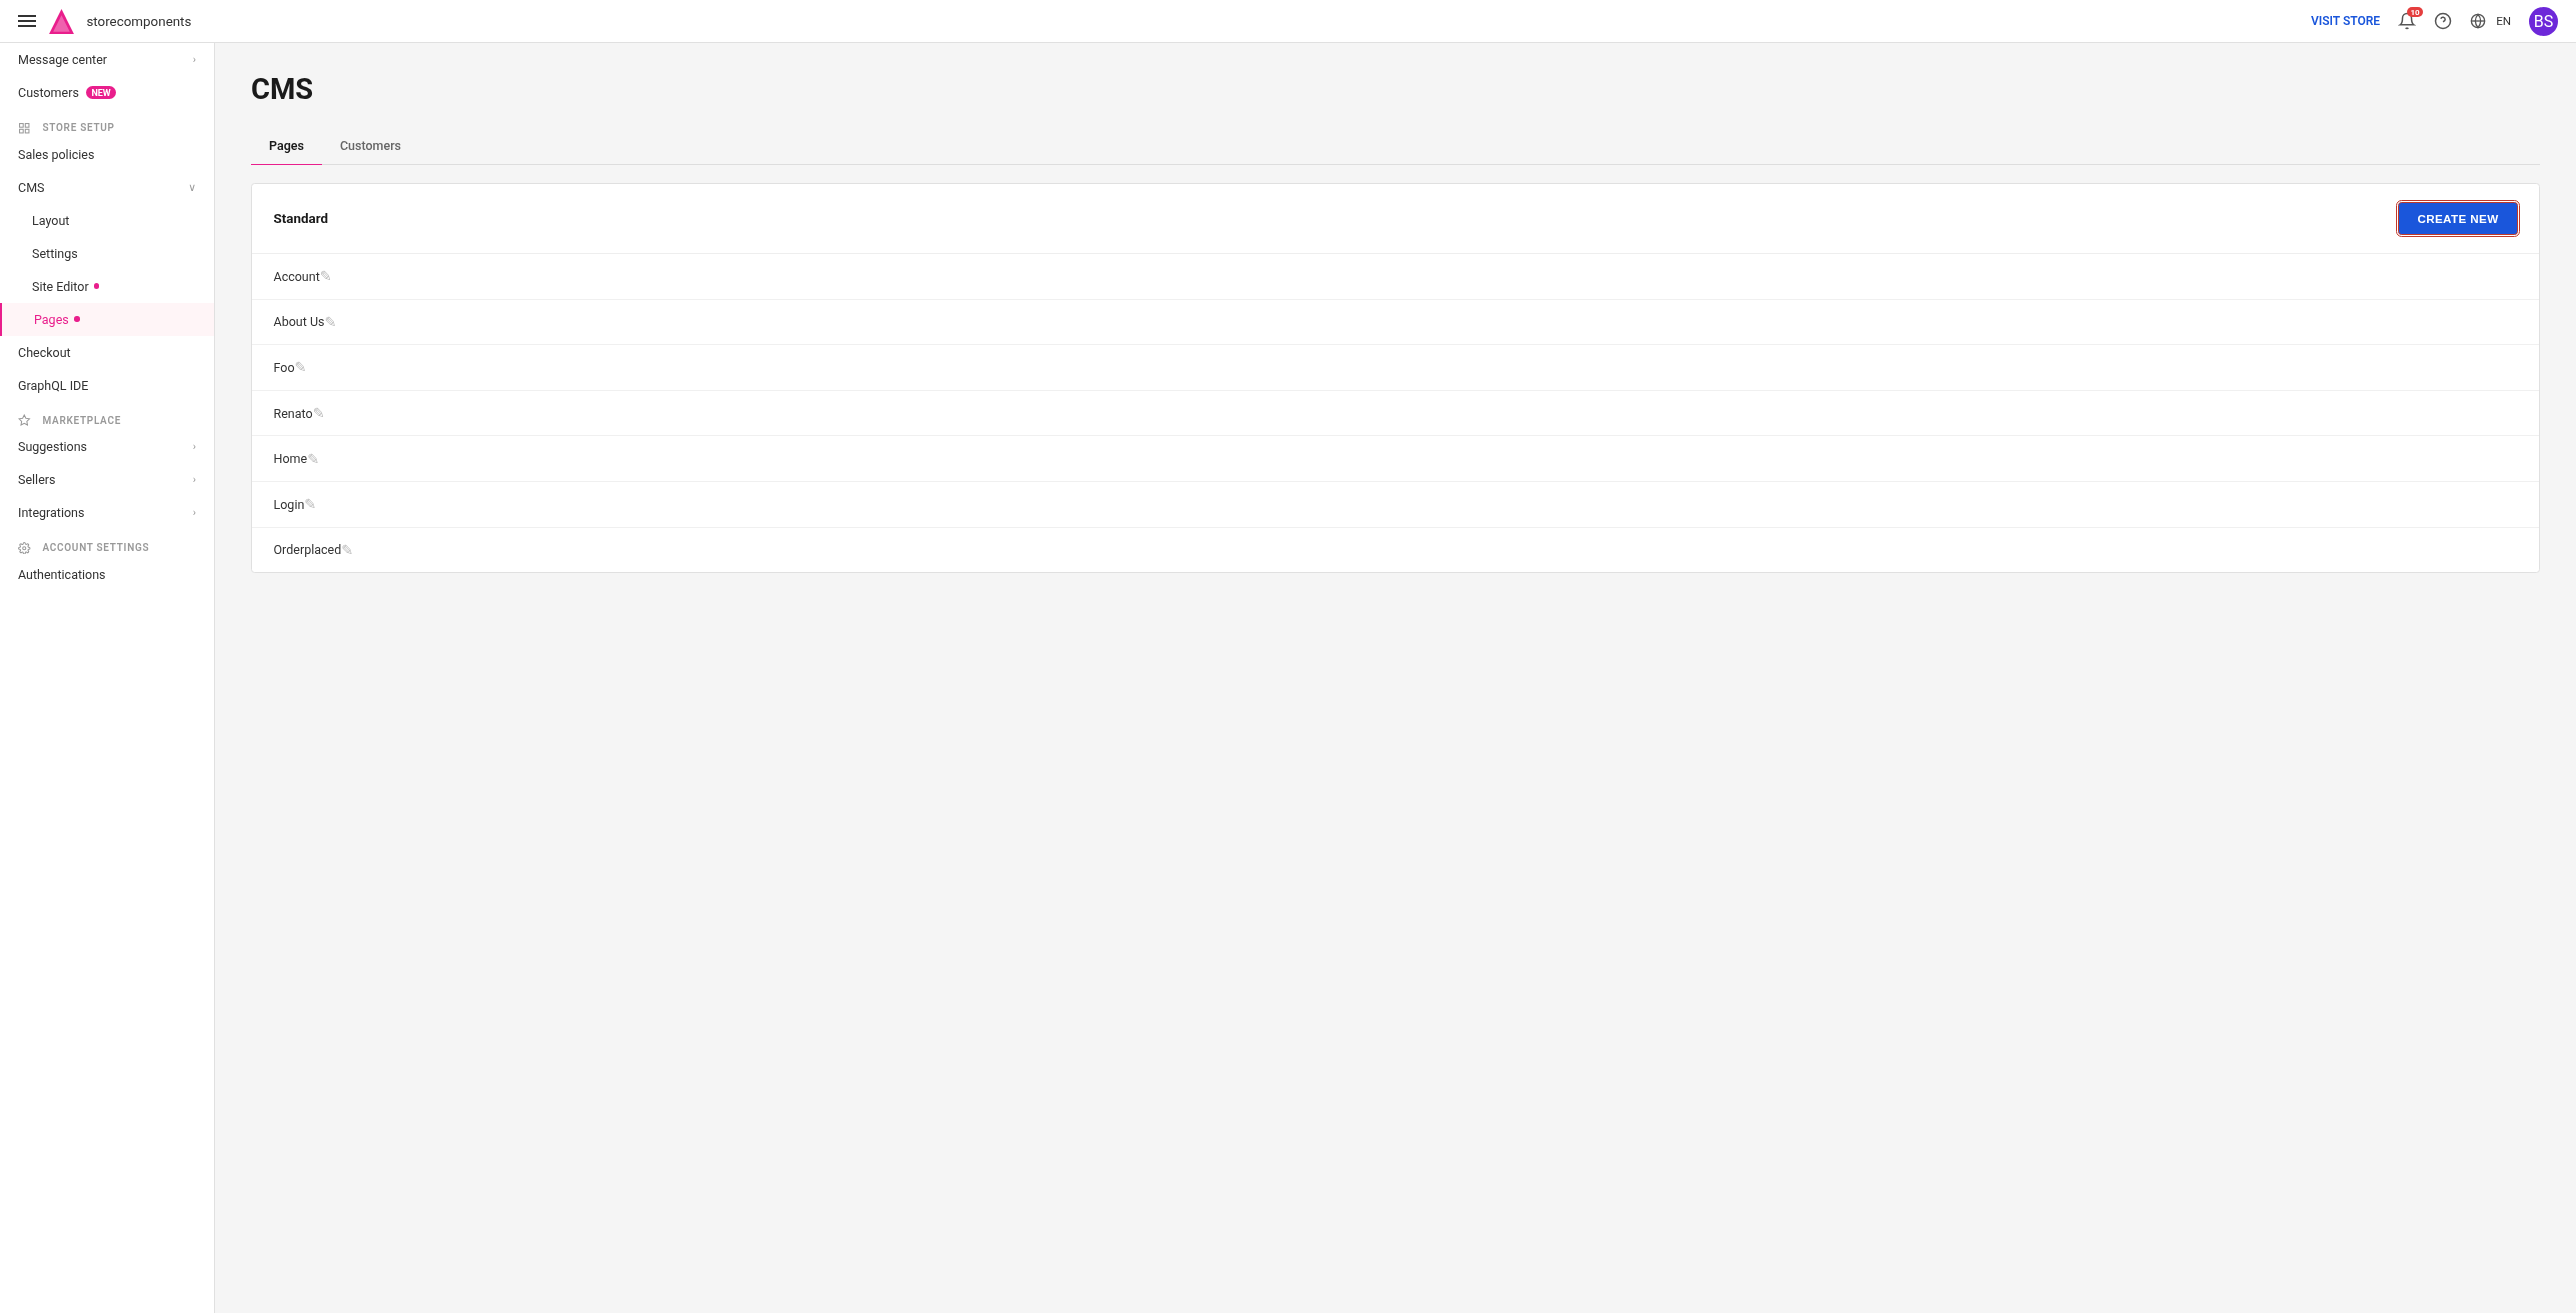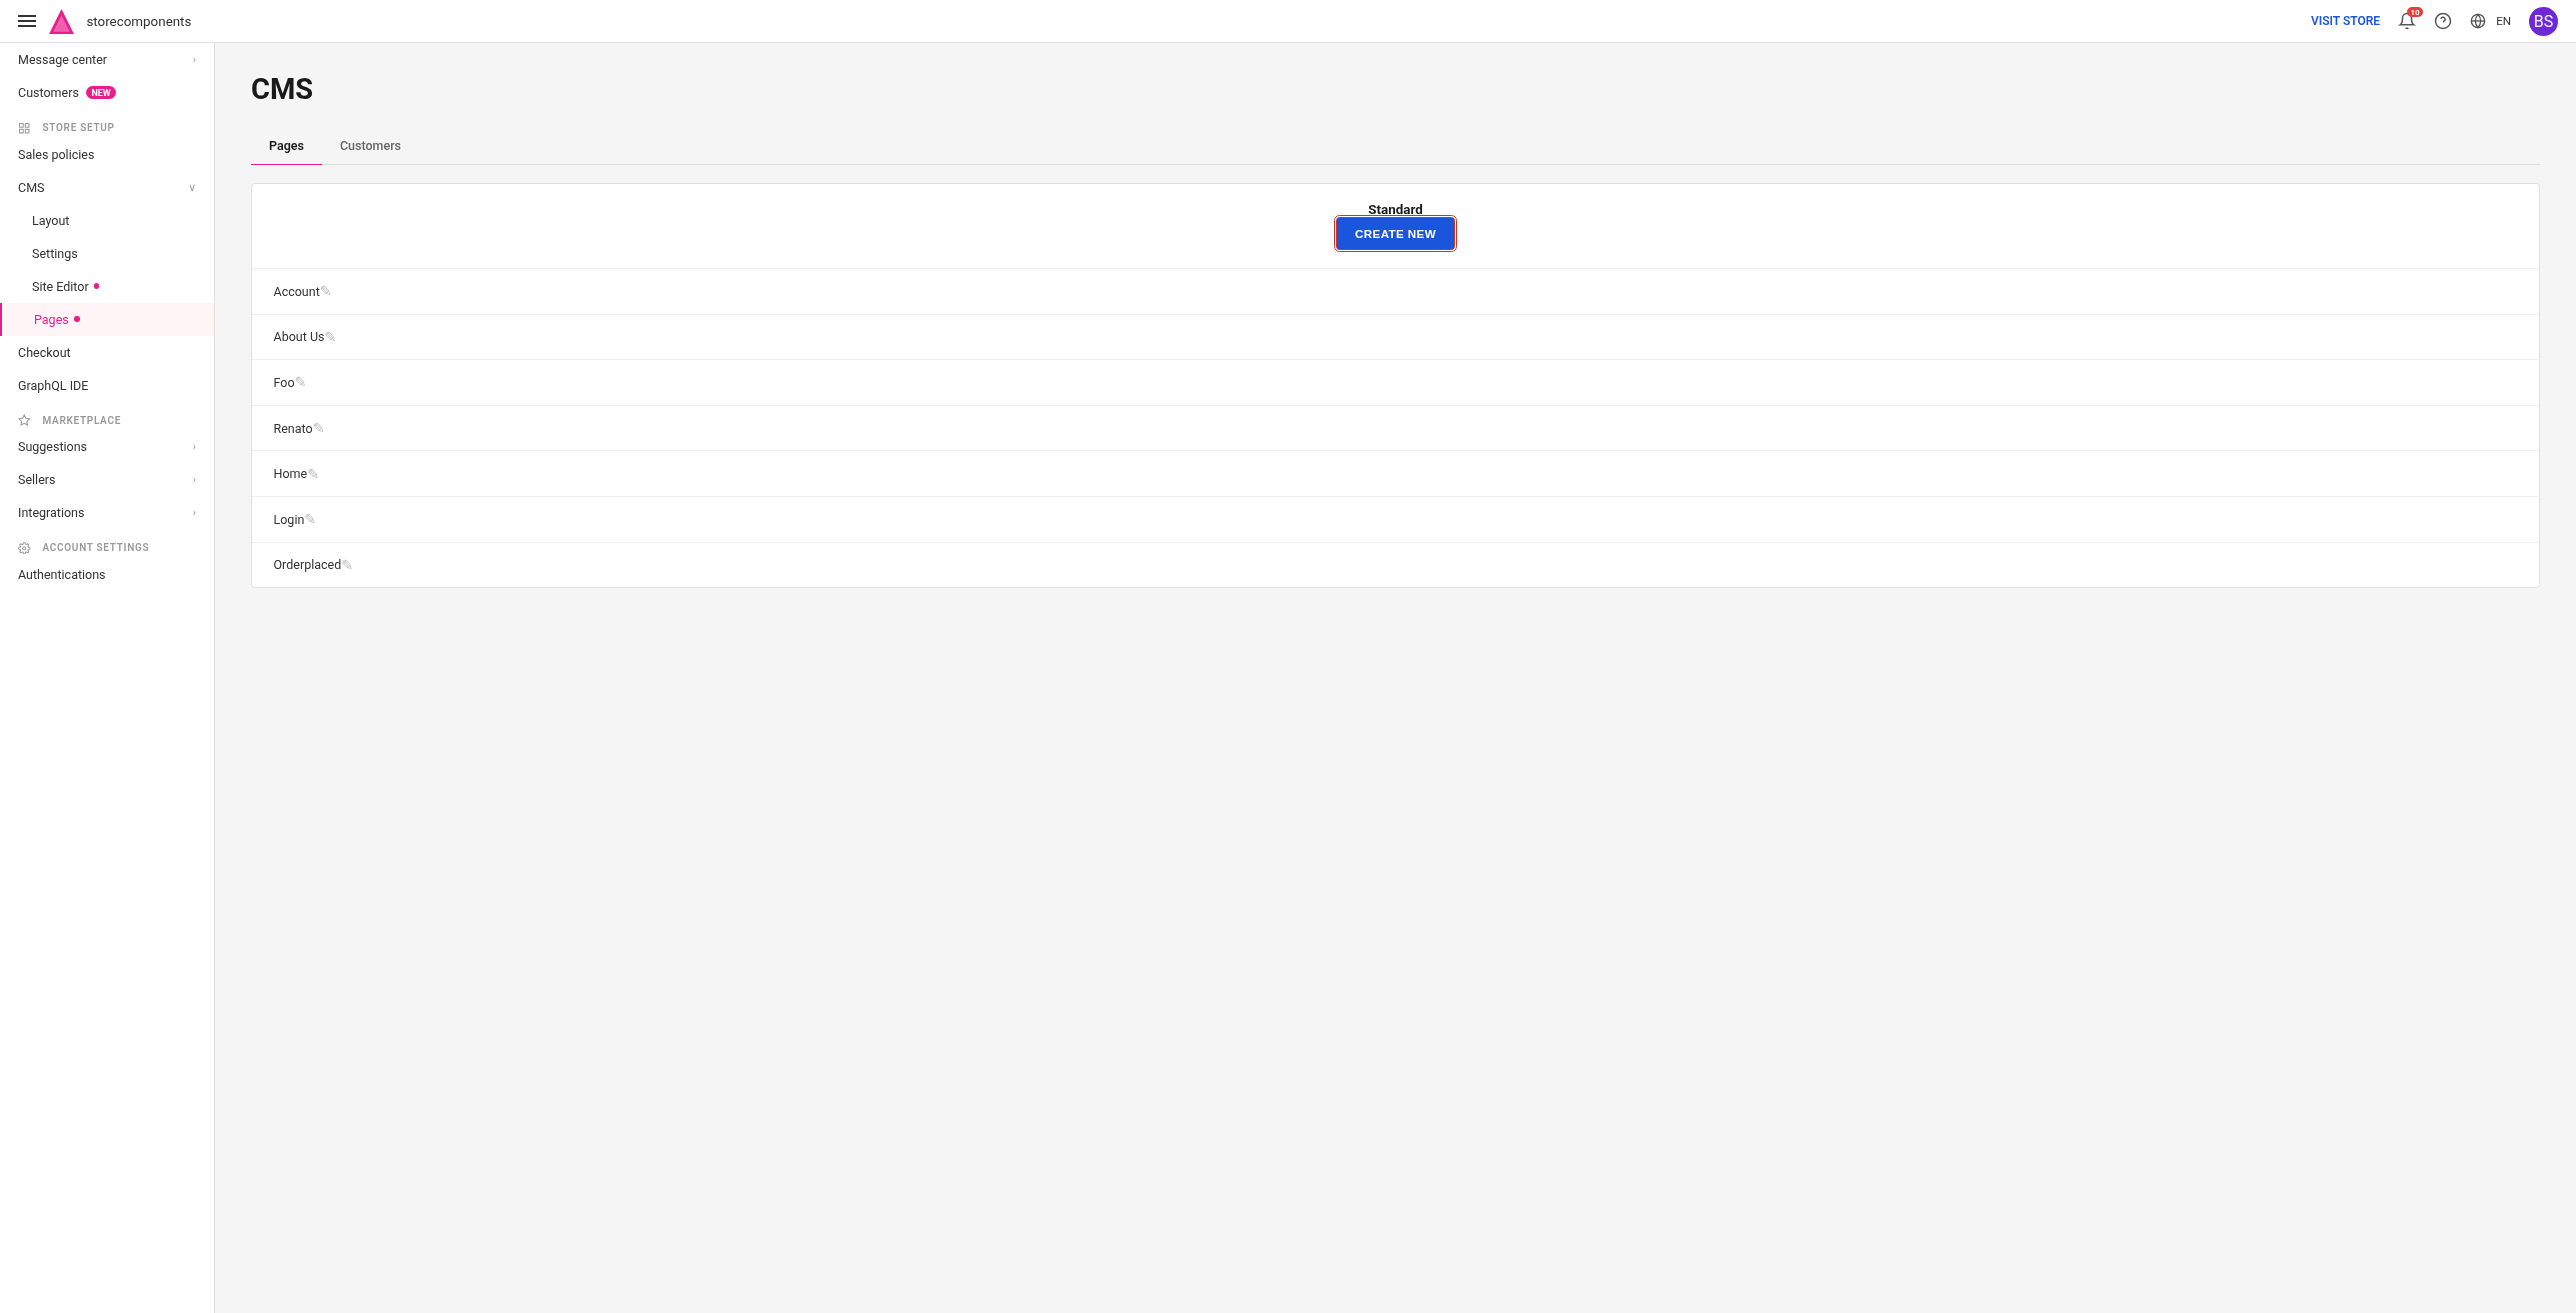--- a/index.html
+++ b/index.html
@@ -60,21 +60,21 @@
       padding: 10.7px 18px; font-size: 12.5px; color: #666; cursor: pointer;
       border-bottom: 1.8px solid transparent; margin-bottom: -0.9px; font-weight: 500;
     }
     .tab.active { color: #1a1a1a; border-bottom: 1.8px solid #e91e8c; font-weight: 600; }
 
     
     .card { background: #fff; border-radius: 3.6px; border: 0.9px solid #e0e0e0; margin-top: 18px; }
 
     .card-header {
       display: flex; align-items: center; justify-content: space-between;
-      padding: 18px 21.5px; border-bottom: 0.9px solid #eee; flex-direction: column;
+      padding: 18px 21.5px; border-bottom: 0.9px solid #eee;
     }
     .card-header-title { font-size: 13.4px; font-weight: 700; color: #1a1a1a; }
 
     .create-new-btn {
       background: #1a56db; color: #fff; border: 1.8px solid #c0392b;
       padding: 9px 18px; font-size: 11.6px; font-weight: 700; border-radius: 3.6px;
       cursor: pointer; letter-spacing: 0.4px; outline: 1.8px solid #c0392b; outline-offset: 1.8px;
     }
 
     .page-list-item {

